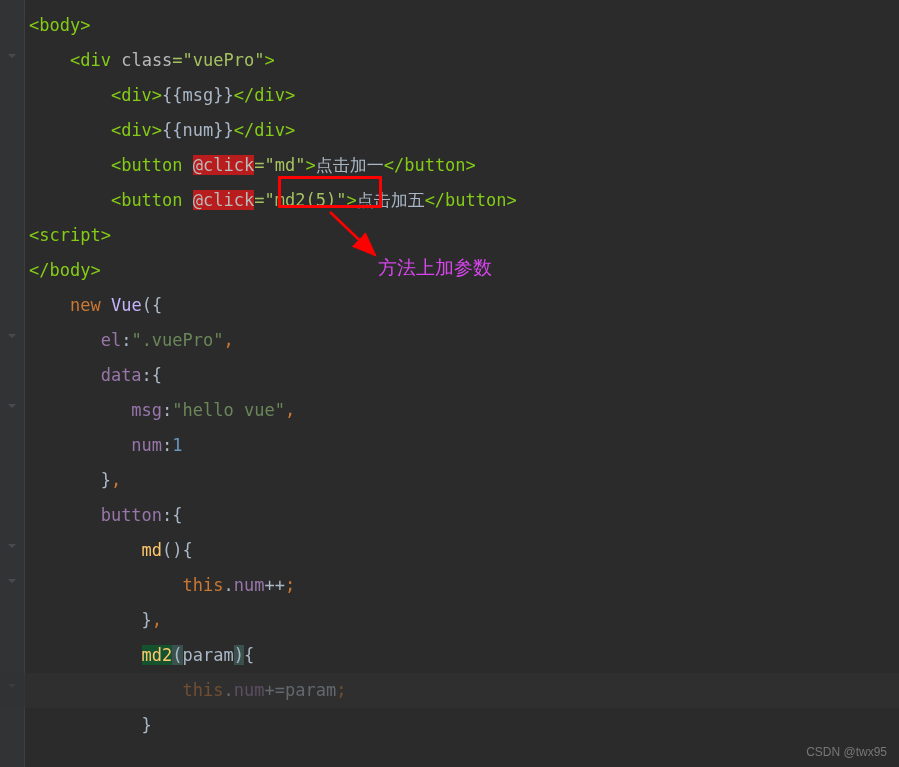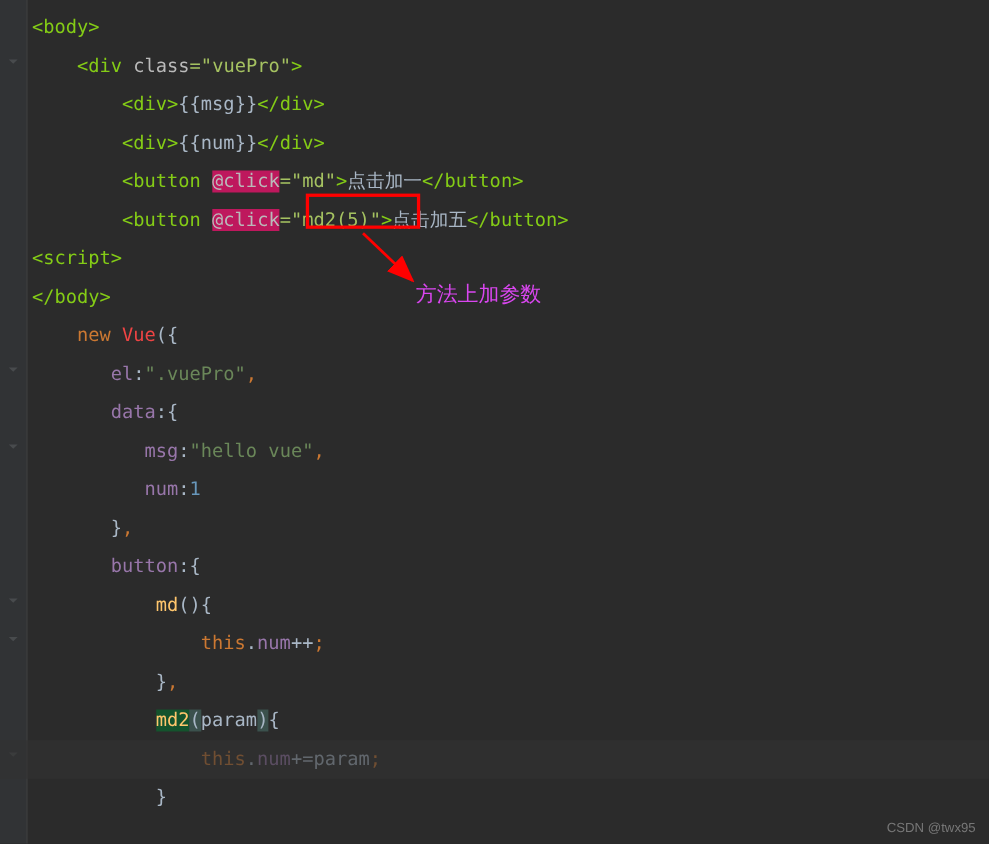--- a/index.html
+++ b/index.html
@@ -46,29 +46,29 @@
     }
     .line {
       white-space: pre;
       height: 35px;
     }
     .tag { color: #84cc16; }
     .attr-name { color: #bababa; }
     .attr-value { color: #a5c261; }
     .text { color: #a9b7c6; }
     .keyword { color: #cc7832; }
-    .class-name { color: #ef4444; }
+    .class-name { color: #c4b5fd; }
     .property { color: #9876aa; }
     .string { color: #6a8759; }
     .number { color: #6897bb; }
     .method { color: #ffc66d; }
     .punct { color: #a9b7c6; }
     .this { color: #cc7832; }
     .param { color: #a9b7c6; }
-    .highlight-attr { background: #be185d; }
+    .highlight-attr { background: #b91c1c; }
     .highlight-md2 { background: #14532d; }
     .highlight-paren { background: #3b514d; }
     .red-box {
       position: absolute;
       border: 3px solid #ff0000;
       pointer-events: none;
     }
     .annotation {
       position: absolute;
       color: #d946ef;

